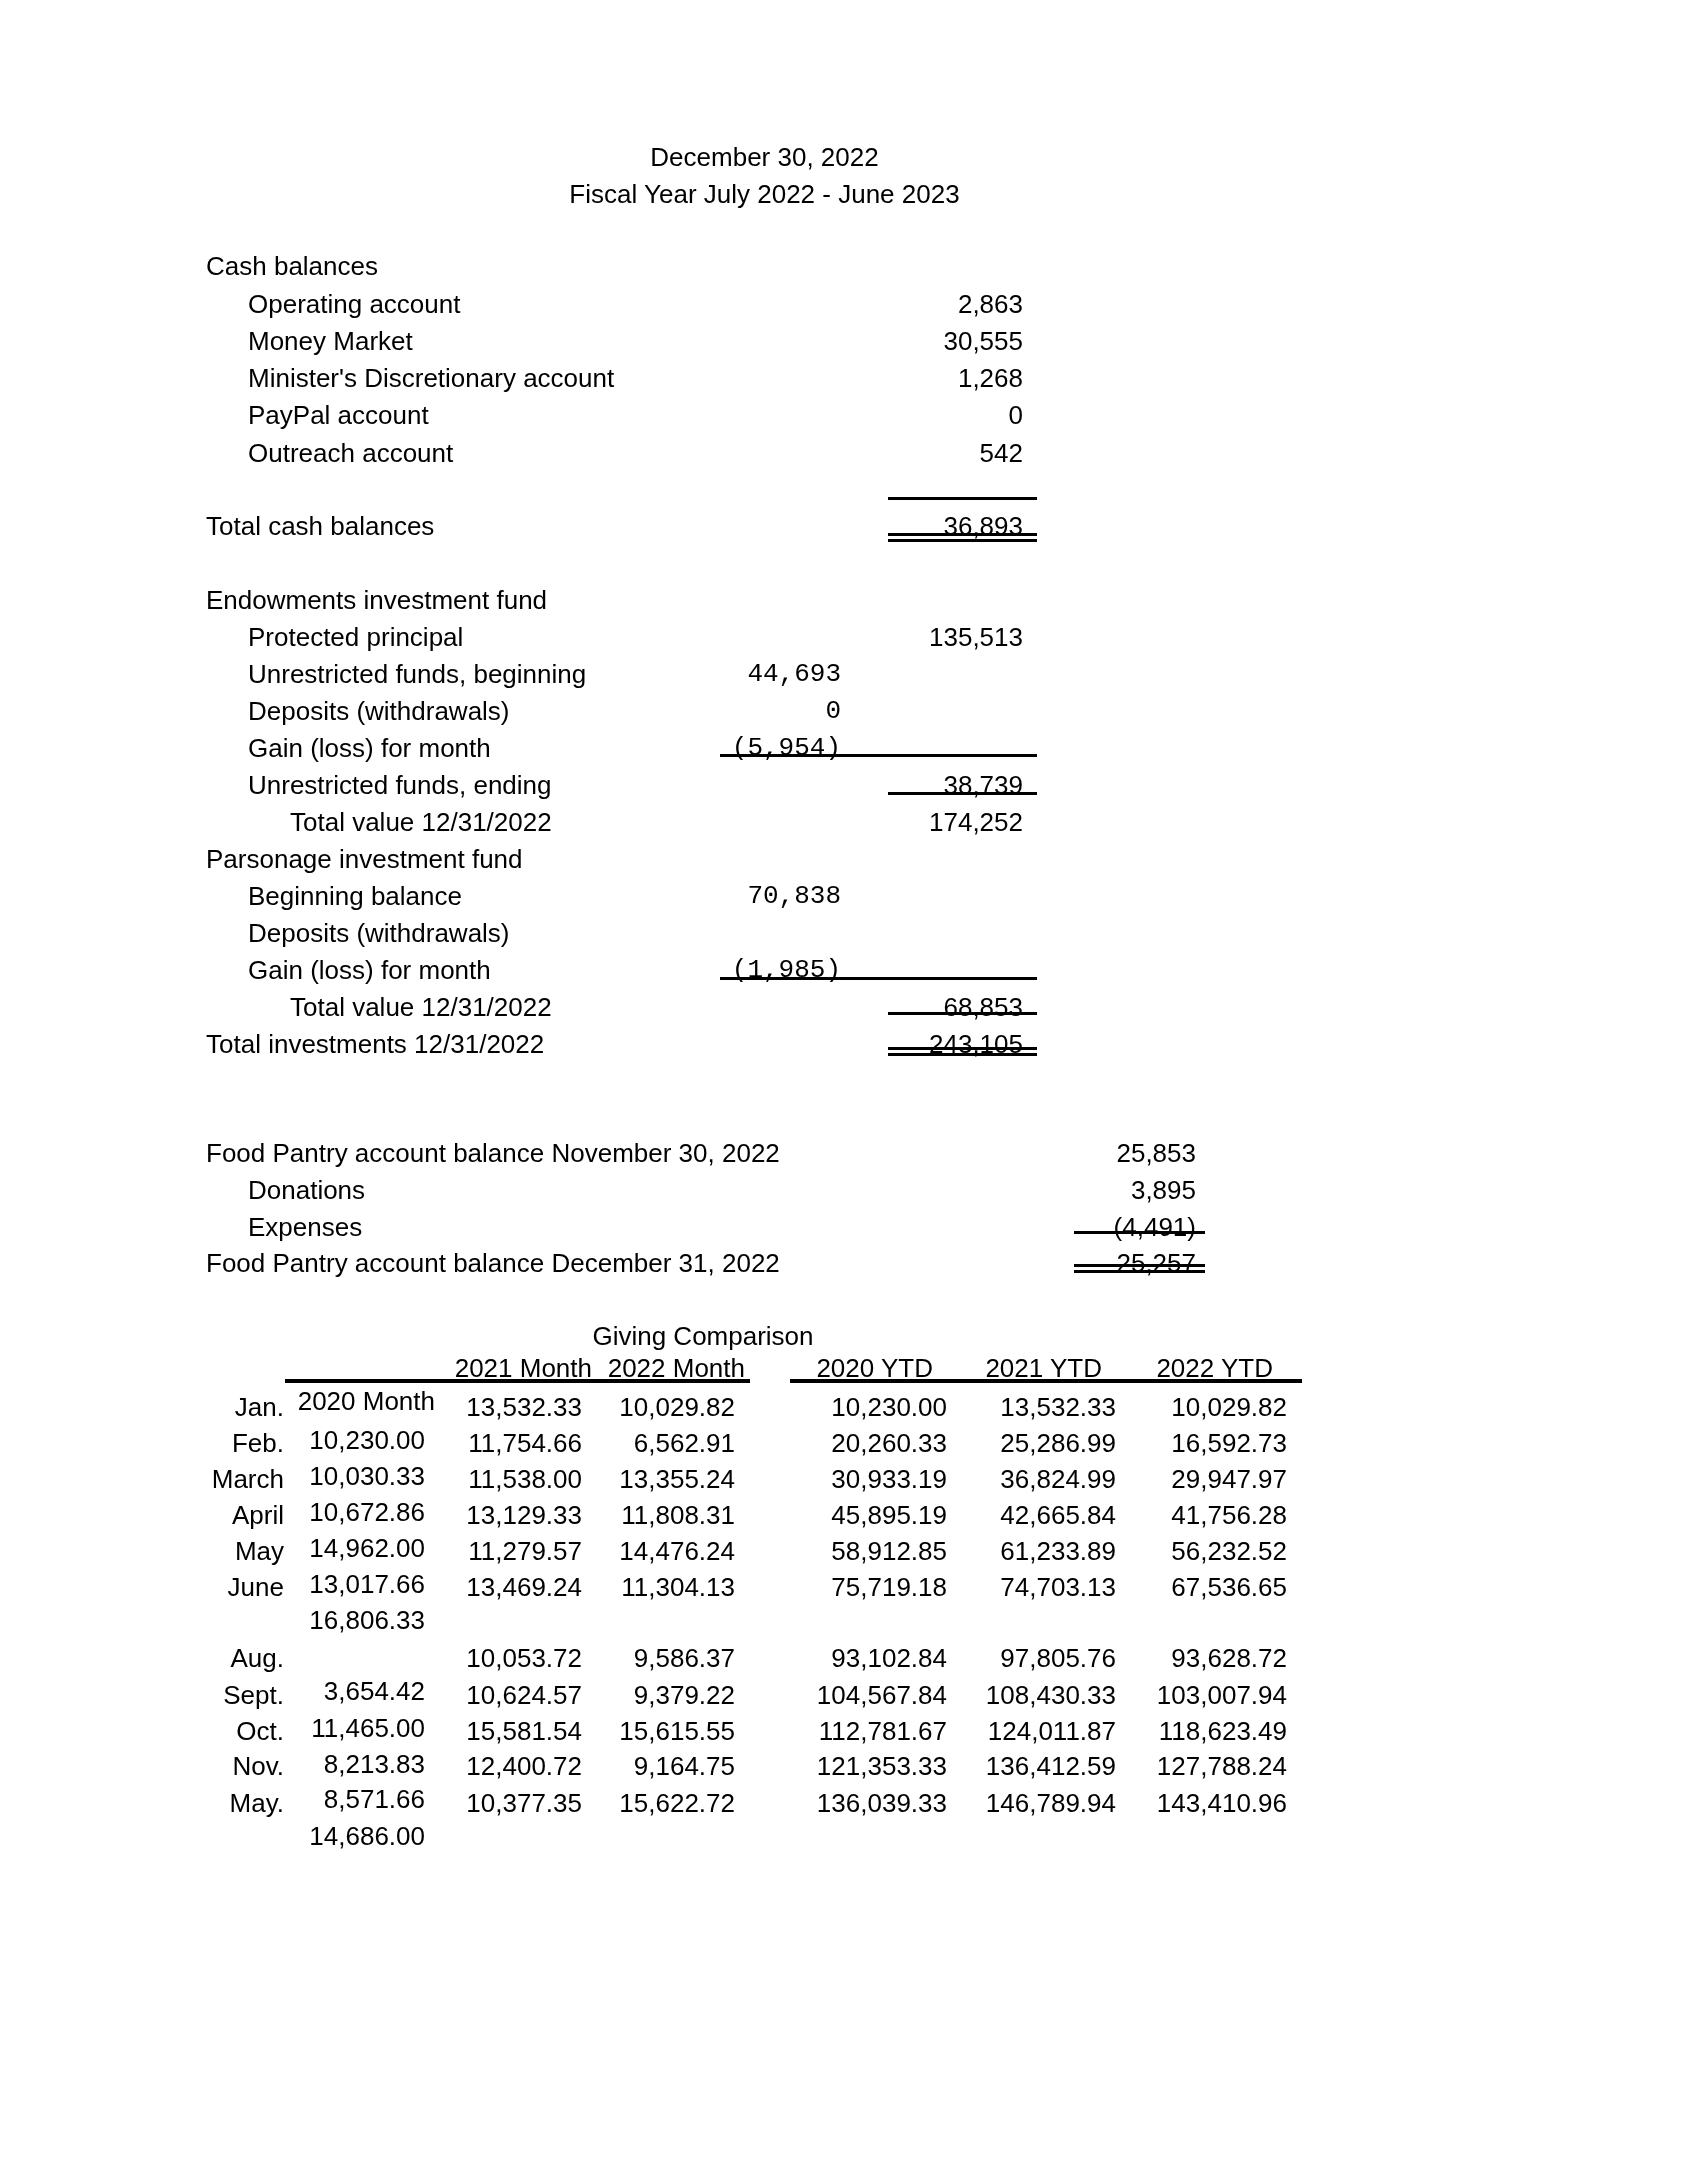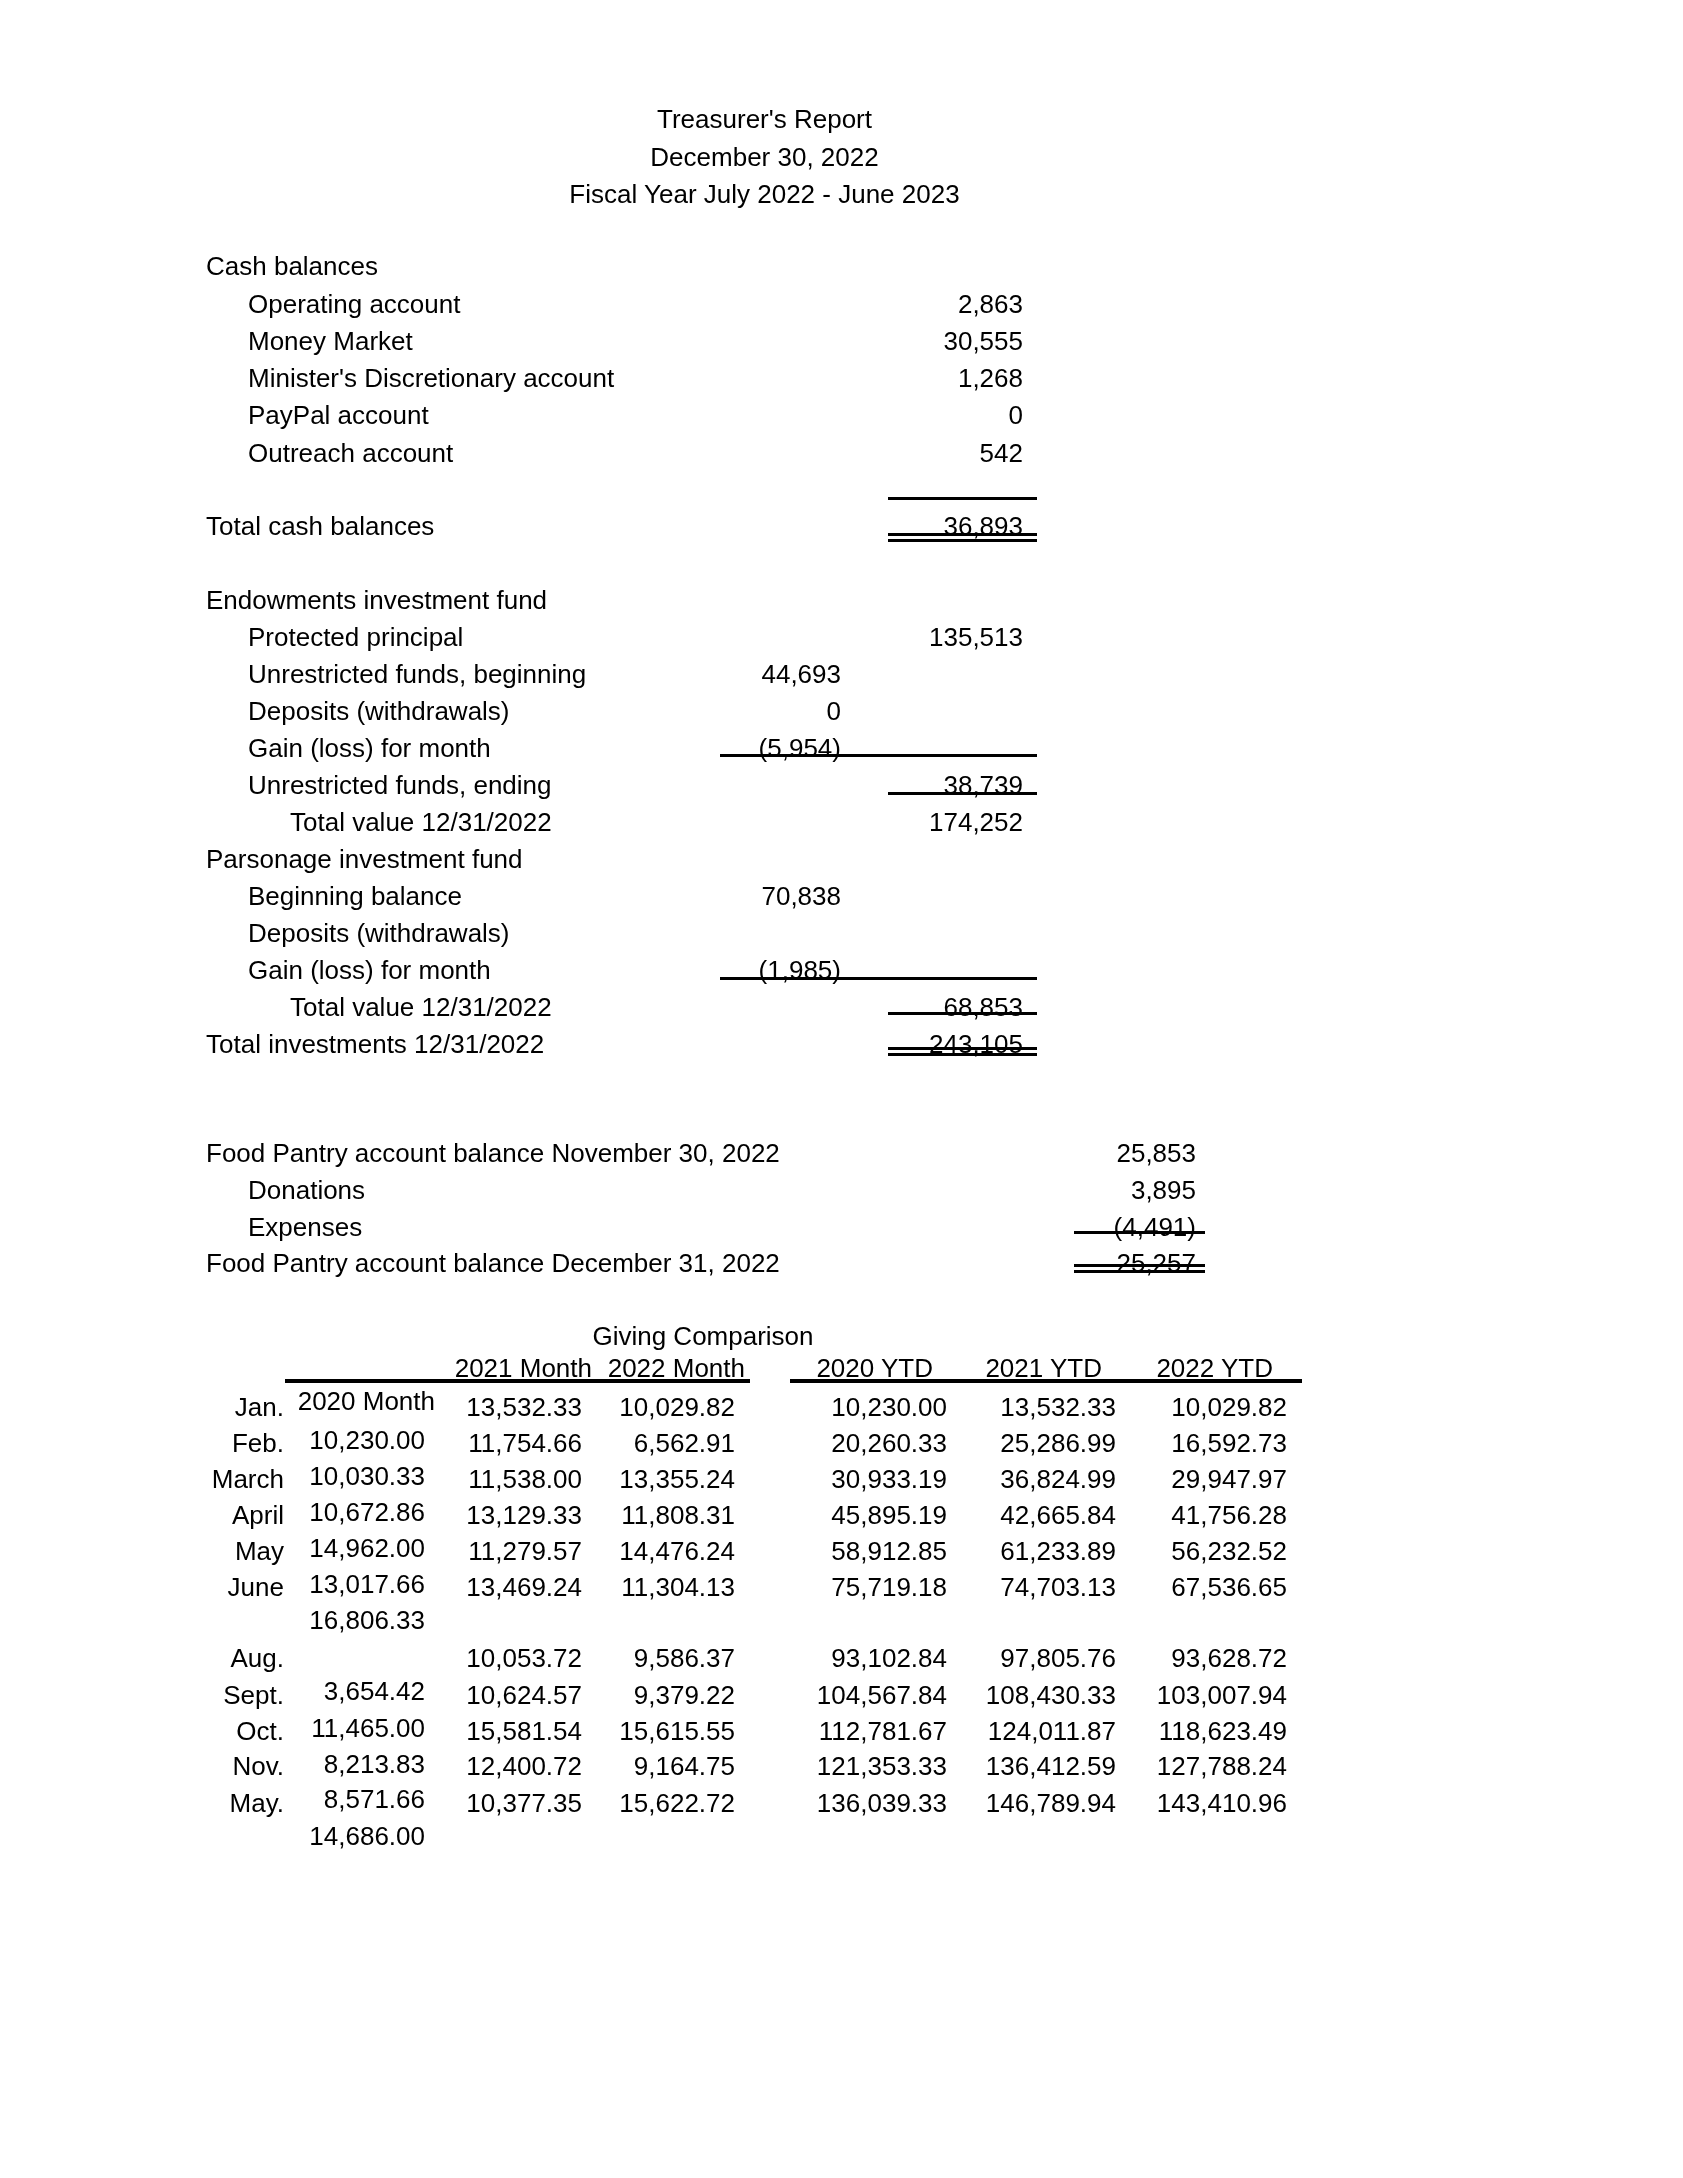--- a/index.html
+++ b/index.html
@@ -14,21 +14,21 @@
   }
   .r { position:absolute; left:0; width:1683px; height:36px; line-height:33px; white-space:nowrap; }
   .center { text-align:center; }
   .lab { position:absolute; }
   .ind0 { left:206px; }
   .ind1 { left:248px; }
   .ind2 { left:290px; }
   
   .val       { position:absolute; text-align:right; }
   .val-right { right:660px; }   
-  .val-mid   { right:842px; }   
+  .val-mid   { right:842px;font-family:Liberation Mono, monospace; }   
   .val-fp    { right:487px; }   
   
   .ln  { position:absolute; height:3px; background:#000; }
   .lnt { position:absolute; height:4px; background:#000; }
   .dln { position:absolute; height:3px; border-top:3px solid #000; border-bottom:3px solid #000; background:transparent; }
   
   .cell { position:absolute; width:158px; text-align:right; }
   .mcol { position:absolute; left:165px; width:119px; text-align:right; }
   .hmo  { transform:translateX(10px); }
   .hyt  { transform:translateX(-14px); }
@@ -37,21 +37,20 @@
   .c3 { left:577px; } 
   .c4 { left:789px; } 
   .c5 { left:958px; } 
   .c6 { left:1129px; }
 </style>
 </head>
 <body>
 
 <div class="page">
 
-  <div class="r center" style="top:103px;width:1529px">Treasurer's Report</div>
   <div class="r center" style="top:141px;width:1529px">December 30, 2022</div>
   <div class="r center" style="top:178px;width:1529px">Fiscal Year July 2022 - June 2023</div>
 
   <div class="r" style="top:250px">
     <span class="lab ind0">Cash balances</span>
   </div>
   <div class="r" style="top:288px">
     <span class="lab ind1">Operating account</span>
     <span class="val val-right">2,863</span>
   </div>

